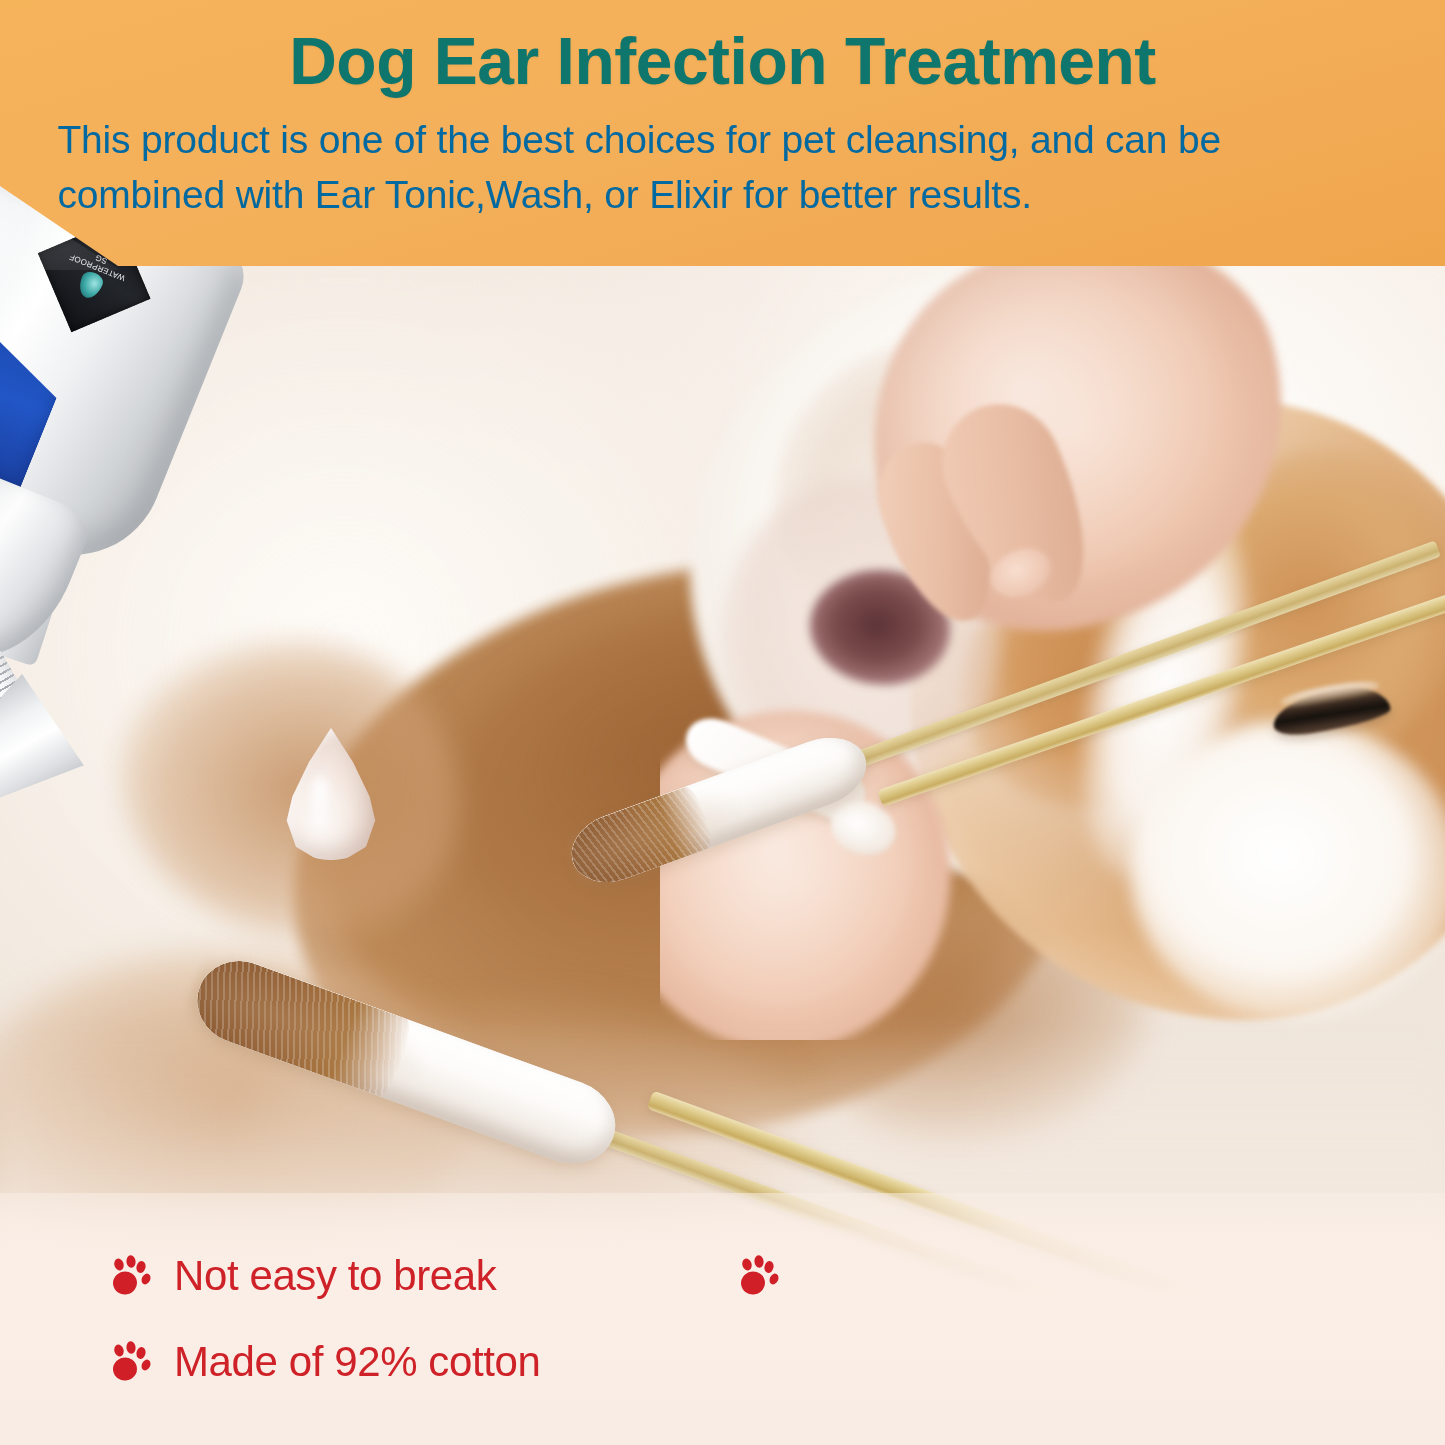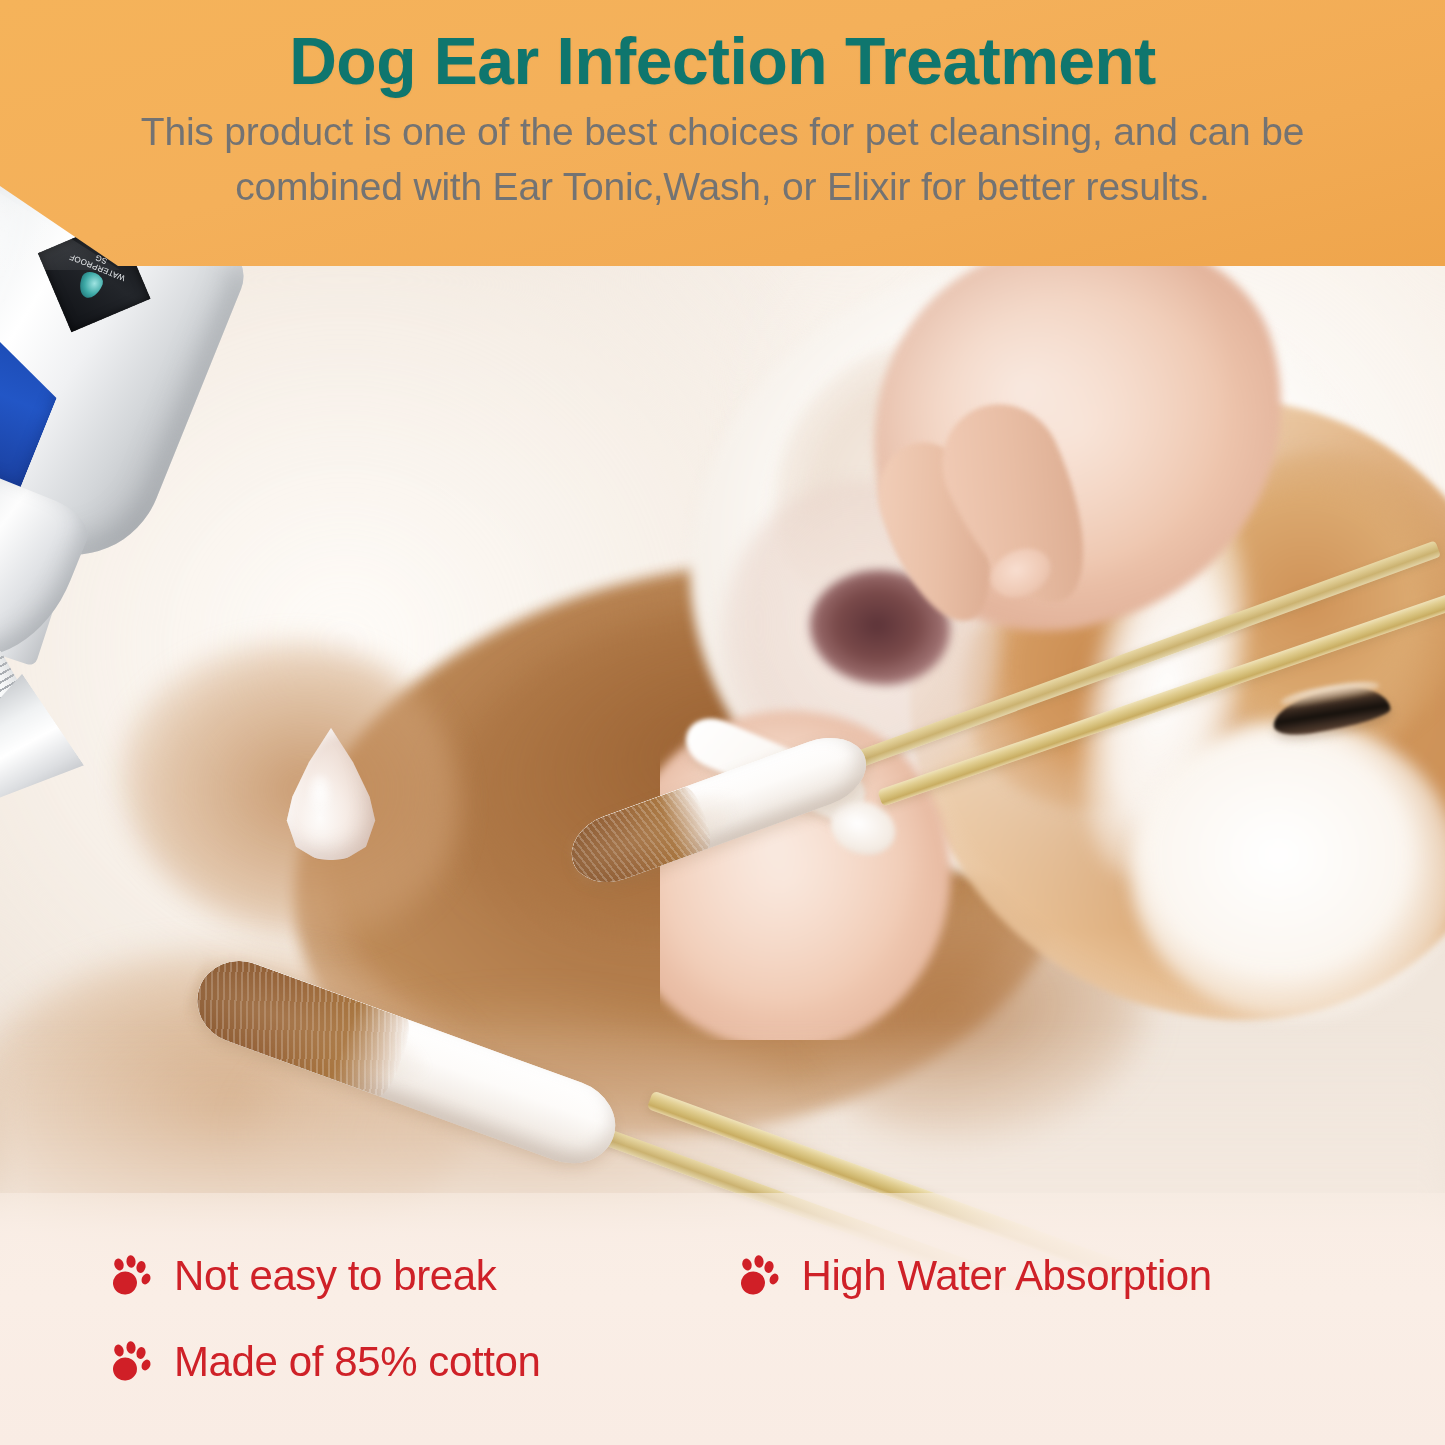--- a/index.html
+++ b/index.html
@@ -495,24 +495,23 @@
     font-size: 66px;
     font-weight: bold;
     color: #0f766e;
     letter-spacing: -0.5px;
     line-height: 1.02;
     text-align: center;
     white-space: nowrap;
     text-shadow: 0 1px 2px rgba(180,120,40,0.18);
   }
   .banner-sub {
-    margin-top: 10px;
+    margin-top: 18px;
     font-size: 39px;
-    color: #737373;
-    text-align: center;
+    color: #0369a1;
     line-height: 1.4;
     max-width: 1330px;
     letter-spacing: -0.2px;
   }
 
   
   .feature-band {
     position: absolute;
     left: 0; bottom: 0;
     width: 1445px;
@@ -661,33 +660,32 @@
       <div class="feature-item">
         <span class="paw">
           <svg viewBox="0 0 44 44" width="44" height="44" aria-hidden="true">
             <ellipse cx="15" cy="29" rx="12" ry="11.5" fill="#d01f27" transform="rotate(-10 15 29)"></ellipse>
             <ellipse cx="9" cy="10.5" rx="4.6" ry="6" fill="#d01f27" transform="rotate(-18 9 10.5)"></ellipse>
             <ellipse cx="21" cy="7.5" rx="4.6" ry="6.2" fill="#d01f27" transform="rotate(-4 21 7.5)"></ellipse>
             <ellipse cx="31" cy="13" rx="4.5" ry="6" fill="#d01f27" transform="rotate(14 31 13)"></ellipse>
             <ellipse cx="36" cy="25" rx="4.2" ry="5.6" fill="#d01f27" transform="rotate(26 36 25)"></ellipse>
           </svg>
         </span>
-        <span class="feature-label">High Water Absorption</span>
       </div>
 
       <div class="feature-item">
         <span class="paw">
           <svg viewBox="0 0 44 44" width="44" height="44" aria-hidden="true">
             <ellipse cx="15" cy="29" rx="12" ry="11.5" fill="#d01f27" transform="rotate(-10 15 29)"></ellipse>
             <ellipse cx="9" cy="10.5" rx="4.6" ry="6" fill="#d01f27" transform="rotate(-18 9 10.5)"></ellipse>
             <ellipse cx="21" cy="7.5" rx="4.6" ry="6.2" fill="#d01f27" transform="rotate(-4 21 7.5)"></ellipse>
             <ellipse cx="31" cy="13" rx="4.5" ry="6" fill="#d01f27" transform="rotate(14 31 13)"></ellipse>
             <ellipse cx="36" cy="25" rx="4.2" ry="5.6" fill="#d01f27" transform="rotate(26 36 25)"></ellipse>
           </svg>
         </span>
-        <span class="feature-label">Made of 85% cotton</span>
+        <span class="feature-label">Made of 92% cotton</span>
       </div>
 
 
     </div>
   </div>
 
 </div>
 
 </body></html>

